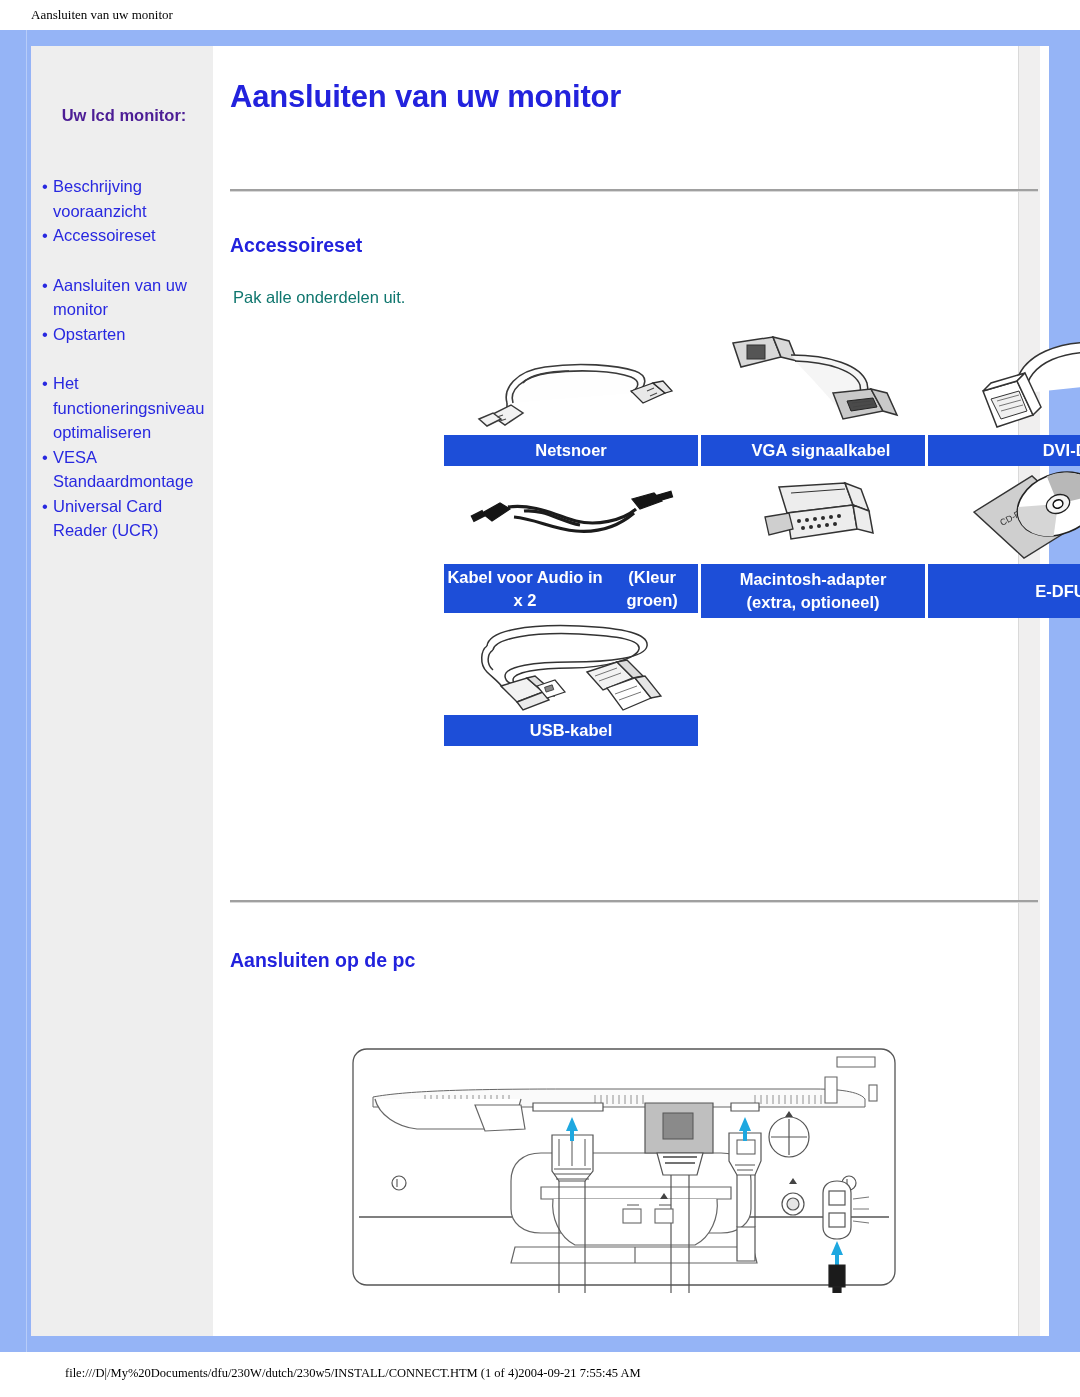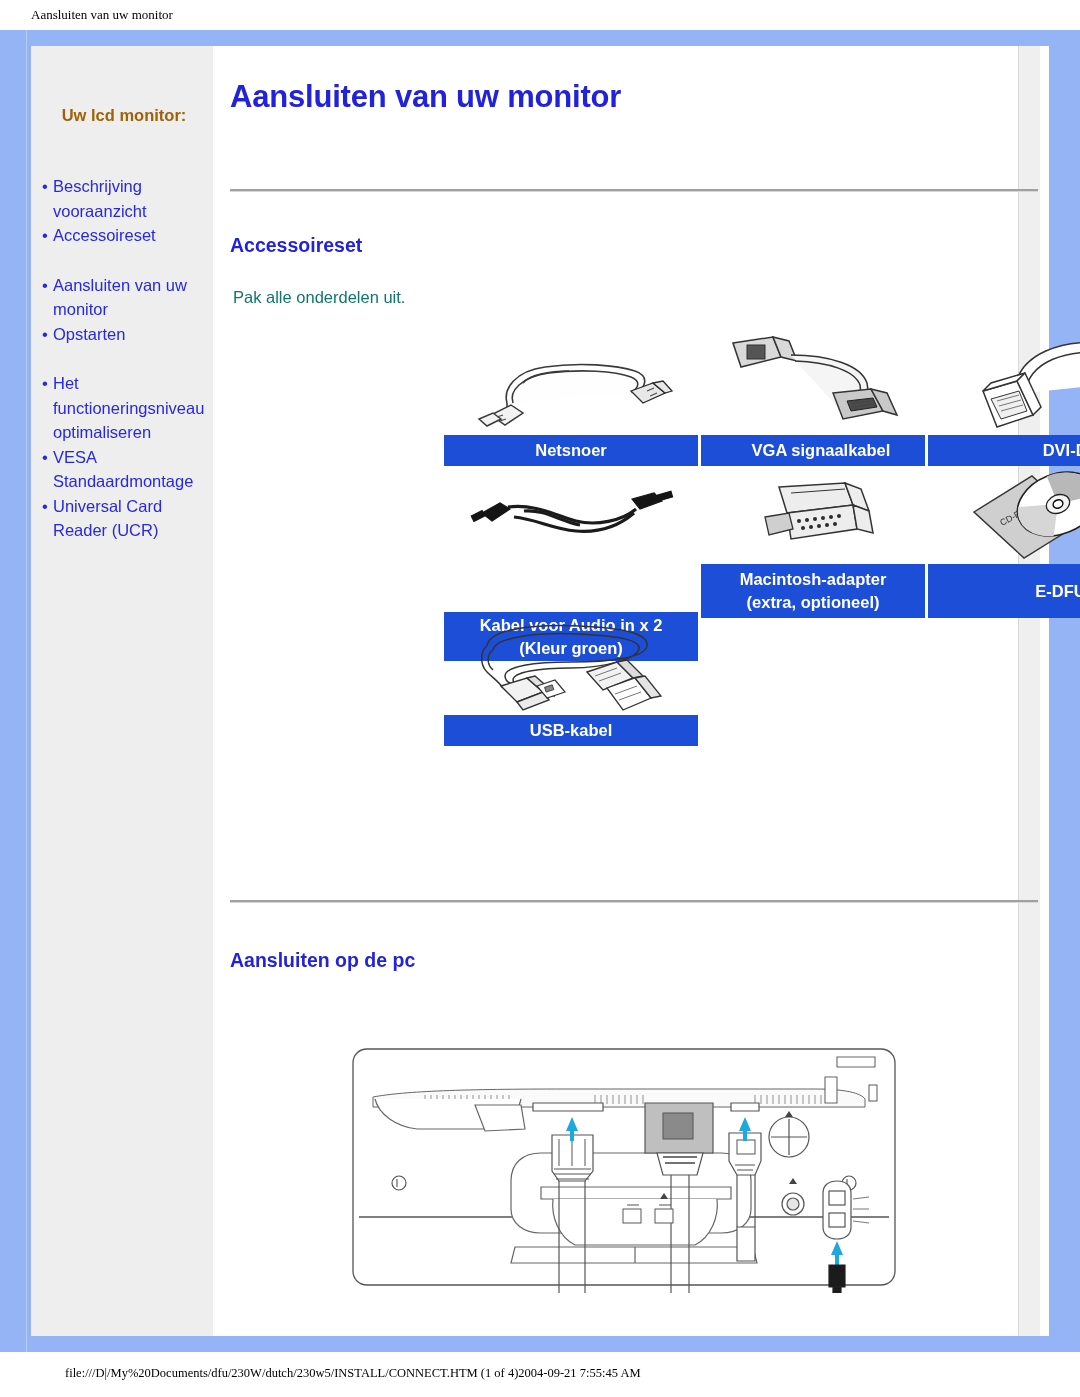--- a/index.html
+++ b/index.html
@@ -89,21 +89,21 @@
     box-sizing: border-box;
     padding: 0;
   }
   .sidebar-title {
     position: absolute;
     left: 0px;
     top: 60px;
     width: 180px;
     font-size: 16.5px;
     font-weight: bold;
-    color: #a16207;
+    color: #4c1d95;
     padding-left: 2px;
     box-sizing: border-box;
     text-align: center;
   }
   .nav-list {
     position: absolute;
     left: 0;
     top: 128px;
     width: 180px;
     margin: 0;
@@ -476,21 +476,21 @@
           <path d="M210 28 L222 34"></path>
             <path d="M213 36 L225 42"></path>
           <path d="M216 44 L228 50"></path>
         </g>
         <text x="162" y="32" font-family="Liberation Serif, serif" font-size="9" fill="#333" transform="rotate(-10 162 32)">Quick</text>
         <text x="164" y="45" font-family="Liberation Serif, serif" font-size="9" fill="#333" transform="rotate(-10 164 45)">Setup</text>
         <text x="166" y="58" font-family="Liberation Serif, serif" font-size="9" fill="#333" transform="rotate(-10 166 58)">Guide</text>
       </svg>
     </div>
 
-    <div class="acc-label" style="left:0px; top:256px; width:254px; height:49px; flex-direction:column;margin-top:48px;">
+    <div class="acc-label" style="left:0px; top:256px; width:254px; height:49px; flex-direction:row;">
       <span>Kabel voor Audio in x 2</span>
       <span>(Kleur groen)</span>
     </div>
     <div class="acc-label" style="left:257px; top:256px; width:224px; height:54px; flex-direction:column;">
       <span>Macintosh-adapter</span>
       <span>(extra, optioneel)</span>
     </div>
     <div class="acc-label" style="left:484px; top:256px; width:322px; height:54px;">
       <span>E-DFU pakket</span>
     </div>

